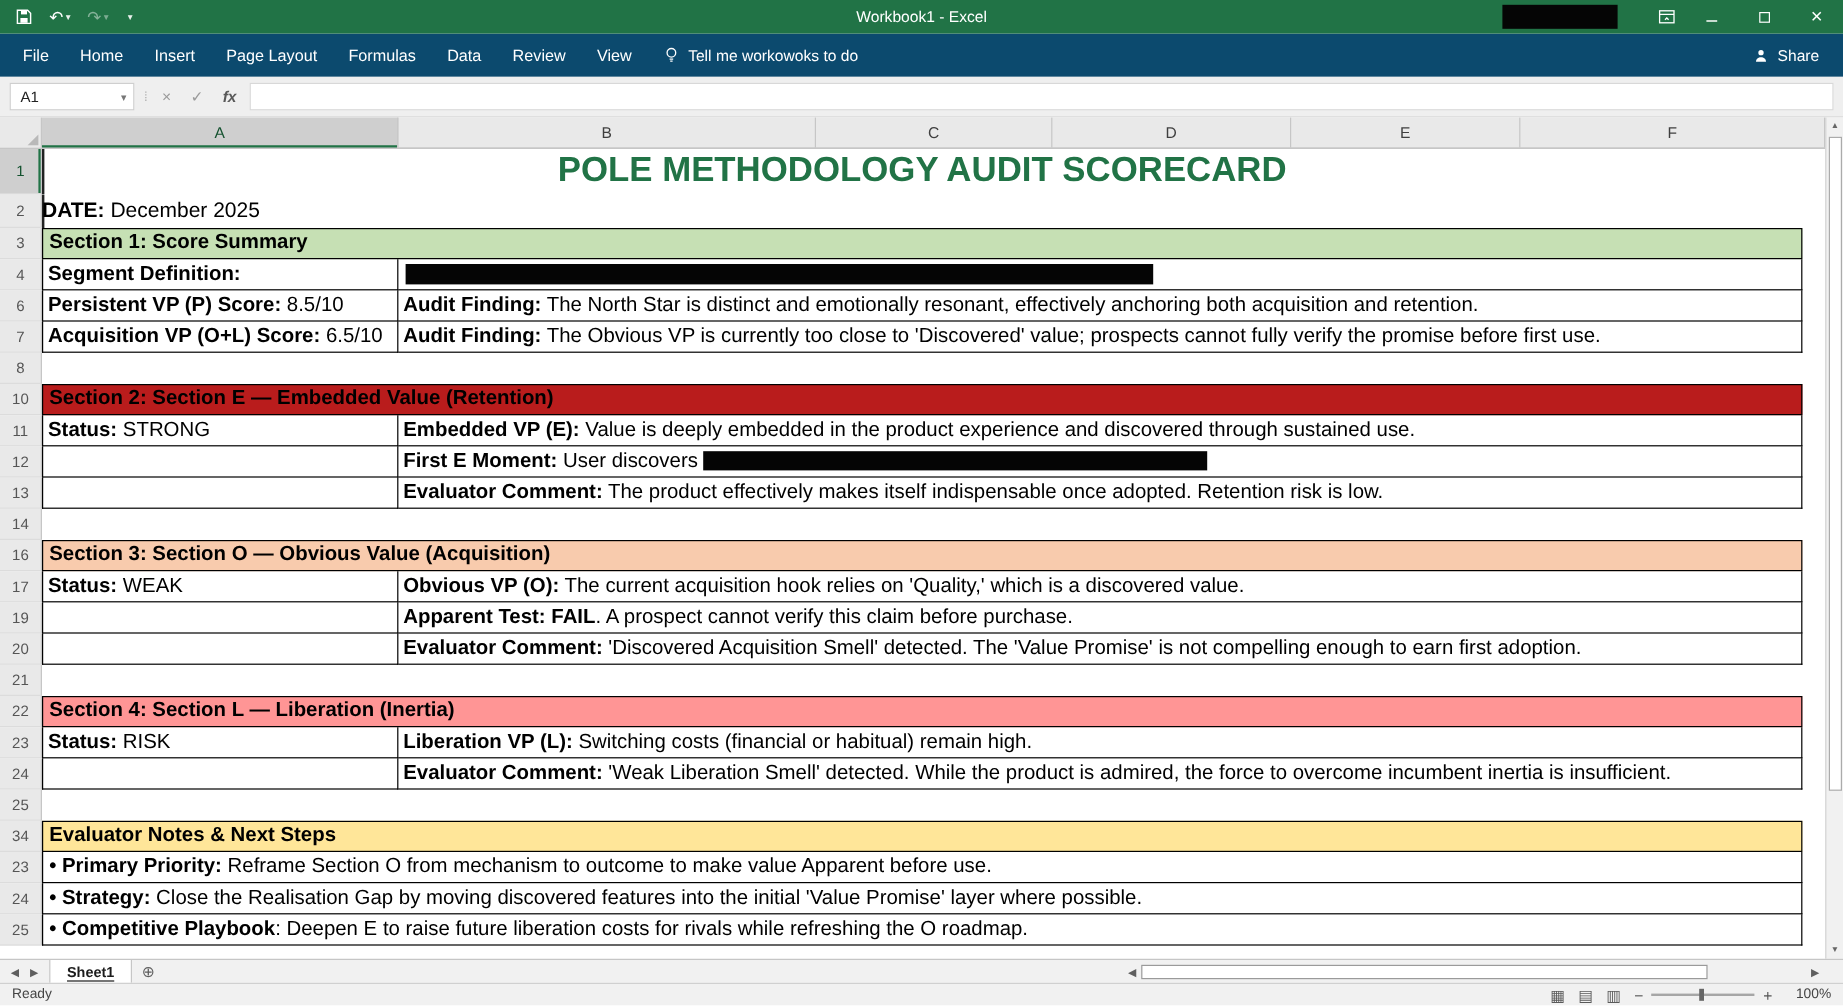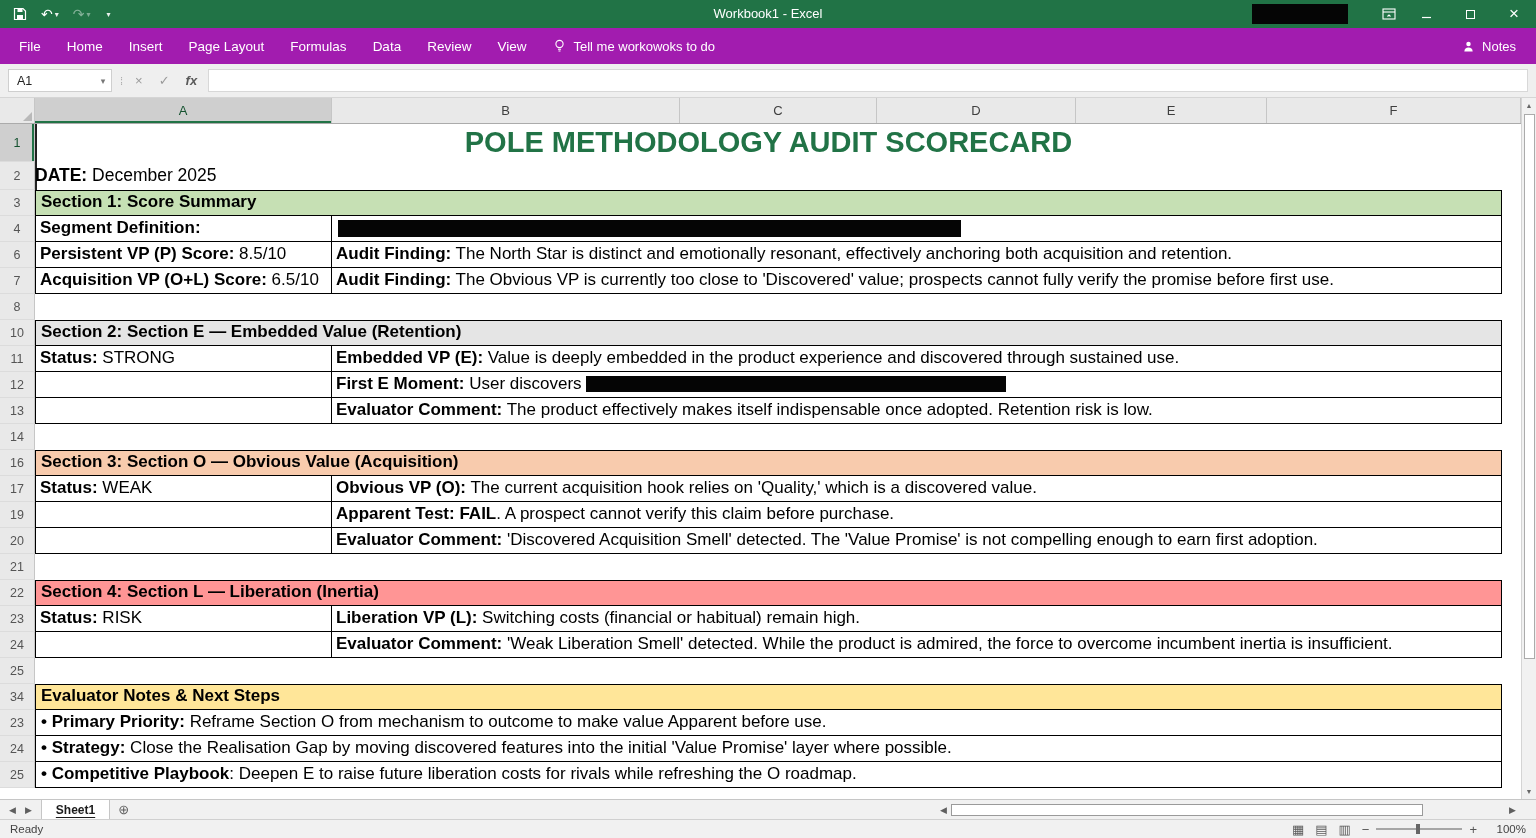--- a/index.html
+++ b/index.html
@@ -15,21 +15,21 @@
   .dim { opacity:.45; }
   .win-title { position:absolute; left:50%; top:0; transform:translateX(-50%); height:28px; line-height:28px; font-size:13px; color:#fff; white-space:nowrap; }
   .tb-right { margin-left:auto; display:flex; align-items:center; height:100%; }
   .redact-account { width:96px; height:20px; background:#050505; margin-right:26px; }
   .ribopt { width:30px; display:flex; justify-content:center; align-items:center; height:100%; }
   .winbtn { width:44px; height:28px; display:flex; align-items:center; justify-content:center; font-size:13px; color:#fff; }
   .maxbox { width:9px; height:9px; border:1.2px solid #fff; display:inline-block; }
   .closex { font-size:17px; }
 
   
-  .ribbon { height:36px; background:#a21caf; display:flex; align-items:stretch; color:#fff; padding-left:6px; flex:0 0 auto; }
+  .ribbon { height:36px; background:#0c4a6e; display:flex; align-items:stretch; color:#fff; padding-left:6px; flex:0 0 auto; }
   .rtab { display:flex; align-items:center; padding:0 13px; font-size:13.5px; white-space:nowrap; }
   .tellme { display:flex; align-items:center; gap:7px; padding:0 14px; font-size:13px; }
   .share { margin-left:auto; display:flex; align-items:center; gap:7px; padding:0 20px; font-size:13px; }
 
   
   .frow { height:34px; background:#EFEFEF; border-bottom:1px solid #D5D5D5; display:flex; align-items:center; padding:0 8px; gap:6px; flex:0 0 auto; }
   .namebox { width:104px; height:23px; background:#fff; border:1px solid #CFCFCF; display:flex; align-items:center; font-size:12.5px; color:#222; }
   .namebox .nbt { flex:1; padding-left:8px; }
   .namebox .nba { width:16px; text-align:center; color:#777; font-size:9px; }
   .fsep { color:#AFAFAF; font-size:11px; padding:0 2px; letter-spacing:-1px; }
@@ -50,21 +50,21 @@
   .rowsarea { flex:1; background:#fff; overflow:hidden; }
   .r { display:flex; height:26px; }
   .r.tall { height:38px; }
   .r.r2 { height:28px; }
   .rn { width:35px; flex:0 0 35px; background:#E9E9E9; border-right:1px solid #C6C6C6; border-bottom:1px solid #DCDCDC; display:flex; align-items:center; justify-content:center; font-size:12.5px; color:#555; }
   .rn.sel { background:#CFCFCF; box-shadow:inset -2px 0 0 #217346; color:#14522F; }
 
   .ttl { width:1467px; text-align:center; color:#217346; font-weight:bold; font-size:29px; line-height:37px; white-space:nowrap; overflow:hidden; box-shadow:inset 2px 0 0 #222; }
   .dt  { width:1467px; font-size:17.5px; line-height:27px; white-space:nowrap; box-shadow:inset 2px 0 0 #222; }
   .band { width:1467px; border:1.5px solid #000; font-weight:bold; font-size:17px; line-height:22px; padding:0 5px; display:flex; white-space:nowrap; overflow:hidden; }
-  .f-green{background:#C6E0B4}.f-blue{background:#e5e5e5}.f-orange{background:#F8CBAD}.f-red{background:#FF9595}.f-gold{background:#FFE699}
+  .f-green{background:#C6E0B4}.f-blue{background:#b91c1c}.f-orange{background:#F8CBAD}.f-red{background:#FF9595}.f-gold{background:#FFE699}
   .ca { width:297px; border-left:1.5px solid #000; border-right:1.5px solid #000; border-bottom:1.5px solid #000; font-size:17px; line-height:23px; padding:0 2px 0 4px; white-space:nowrap; overflow:hidden; }
   .cb { width:1170px; border-right:1.5px solid #000; border-bottom:1.5px solid #000; font-size:17px; line-height:23px; padding:0 4px; white-space:nowrap; overflow:hidden; }
   .cf { width:1467px; border-left:1.5px solid #000; border-right:1.5px solid #000; border-bottom:1.5px solid #000; font-size:17px; line-height:23px; padding:0 5px; white-space:nowrap; overflow:hidden; }
   .blank { width:1467px; }
   .redact-b4 { width:623px; height:17px; background:#050505; margin-top:4px; margin-left:2px; }
   .redact-b12 { display:inline-block; width:420px; height:16px; background:#050505; vertical-align:-3px; margin-left:4px; }
 
   
   .vscroll { width:15px; flex:0 0 15px; background:#F1F1F1; border-left:1px solid #D4D4D4; display:flex; flex-direction:column; align-items:center; }
   .varrow { height:15px; display:flex; align-items:center; justify-content:center; font-size:7px; color:#666; width:100%; }
@@ -157,21 +157,21 @@
         <circle cx="6.5" cy="5" r="3.6" fill="none" stroke="#fff" stroke-width="1.1"></circle>
         <path d="M5 10.2h3M5.5 12h2" stroke="#fff" stroke-width="1.1"></path>
       </svg>
       <span>Tell me workowoks to do</span>
     </div>
     <div class="share">
       <svg width="13" height="13" viewBox="0 0 14 14">
         <circle cx="7" cy="4.2" r="2.4" fill="#fff"></circle>
         <path d="M2.5 12.3c0-2.6 2-4.1 4.5-4.1s4.5 1.5 4.5 4.1z" fill="#fff"></path>
       </svg>
-      <span>Notes</span>
+      <span>Share</span>
     </div>
   </div>
 
   <div class="frow">
     <div class="namebox">
       <span class="nbt">A1</span>
       <span class="nba">▾</span>
     </div>
     <span class="fsep">⁞</span>
     <span class="fbtn">×</span>

